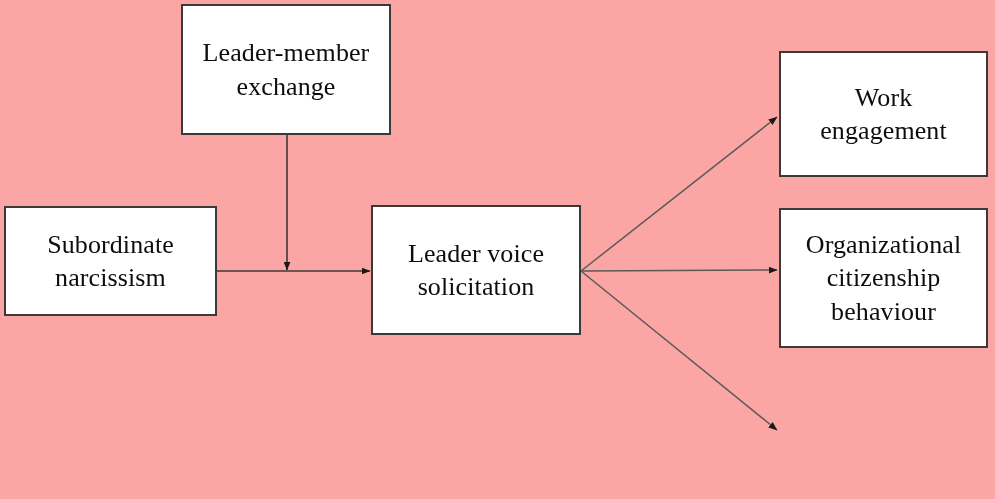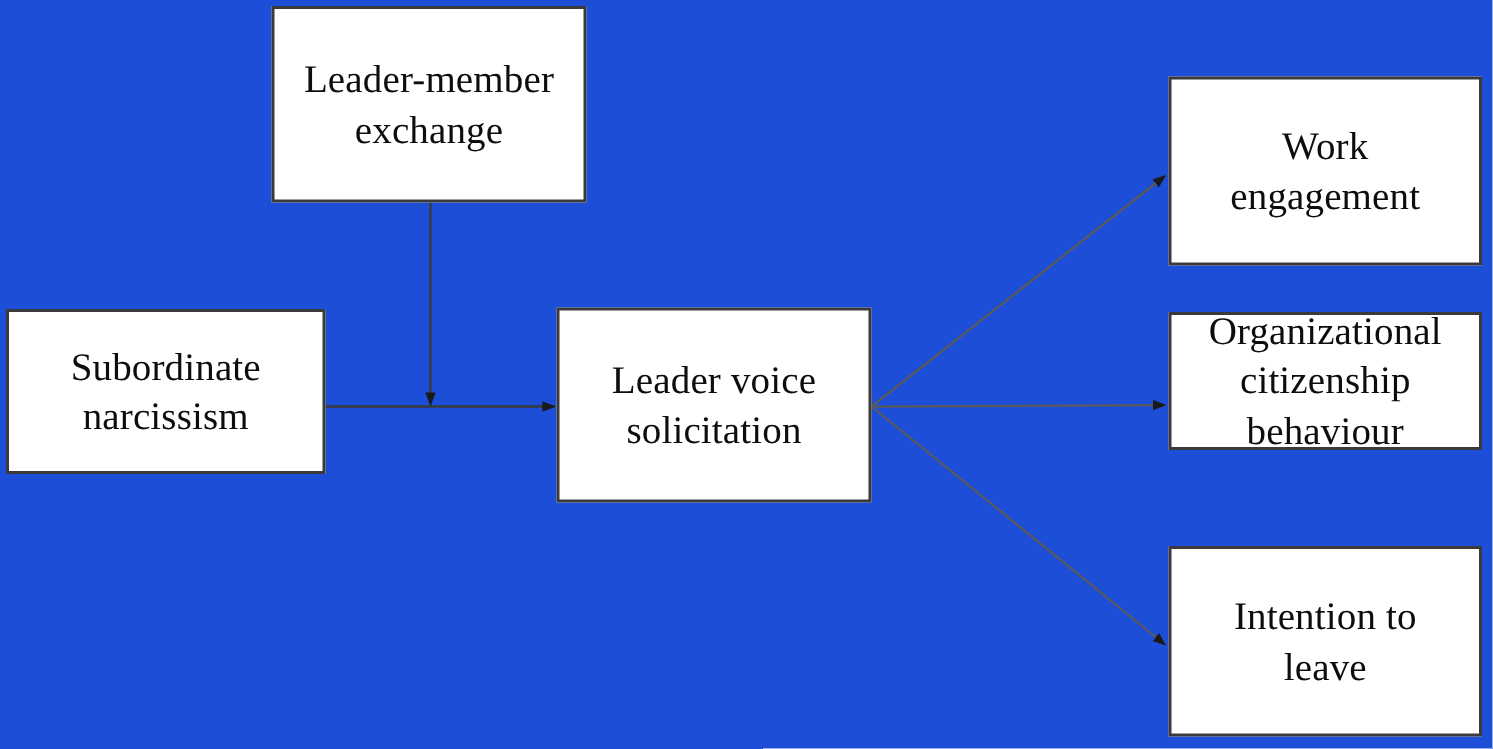--- a/index.html
+++ b/index.html
@@ -5,21 +5,21 @@
 <style>
   html, body {
     margin: 0;
     padding: 0;
     background: #ffffff;
   }
   #diagram-canvas {
     position: relative;
     width: 995px;
     height: 499px;
-    background: #1d4ed8;
+    background: #fca5a5;
     overflow: hidden;
     font-family: "Liberation Serif", "DejaVu Serif", serif;
   }
   #arrow-layer {
     position: absolute;
     left: 0;
     top: 0;
     width: 995px;
     height: 499px;
     pointer-events: none;
@@ -46,21 +46,21 @@
     padding: 0 6px;
     box-sizing: border-box;
     white-space: pre-line;
   }
 
   
   #node-lmx           { left: 181px; top: 4px;   width: 210px; height: 131px; }
   #node-narcissism    { left: 4px;   top: 206px; width: 213px; height: 110px; }
   #node-solicitation  { left: 371px; top: 205px; width: 210px; height: 130px; }
   #node-engagement    { left: 779px; top: 51px;  width: 209px; height: 126px; }
-  #node-ocb           { left: 779px; top: 208px; width: 209px; height: 92px; }
+  #node-ocb           { left: 779px; top: 208px; width: 209px; height: 140px; }
   #node-intention     { left: 779px; top: 364px; width: 209px; height: 127px; }
 </style>
 </head>
 <body>
 
 <div id="diagram-canvas">
 
   <svg id="arrow-layer" viewBox="0 0 995 499" width="995" height="499" xmlns="http://www.w3.org/2000/svg">
     <defs>
       <marker id="arrowhead" markerWidth="9" markerHeight="7" refX="8.4" refY="3.5" orient="auto" markerUnits="userSpaceOnUse">
@@ -98,18 +98,14 @@
     <span class="node-label">Work
 engagement</span>
   </div>
 
   <div class="node-box" id="node-ocb">
     <span class="node-label">Organizational
 citizenship
 behaviour</span>
   </div>
 
-  <div class="node-box" id="node-intention">
-    <span class="node-label">Intention to
-leave</span>
-  </div>
 
 </div>
 
 </body></html>

